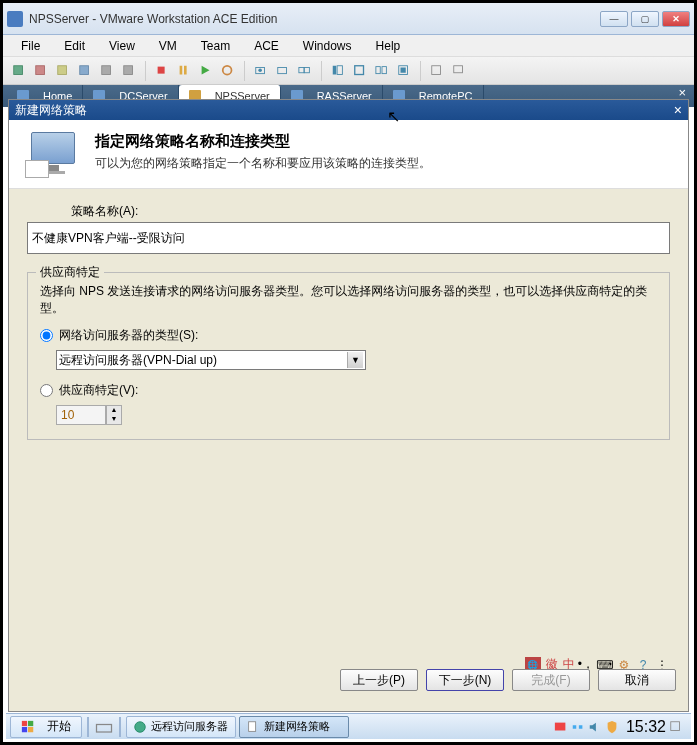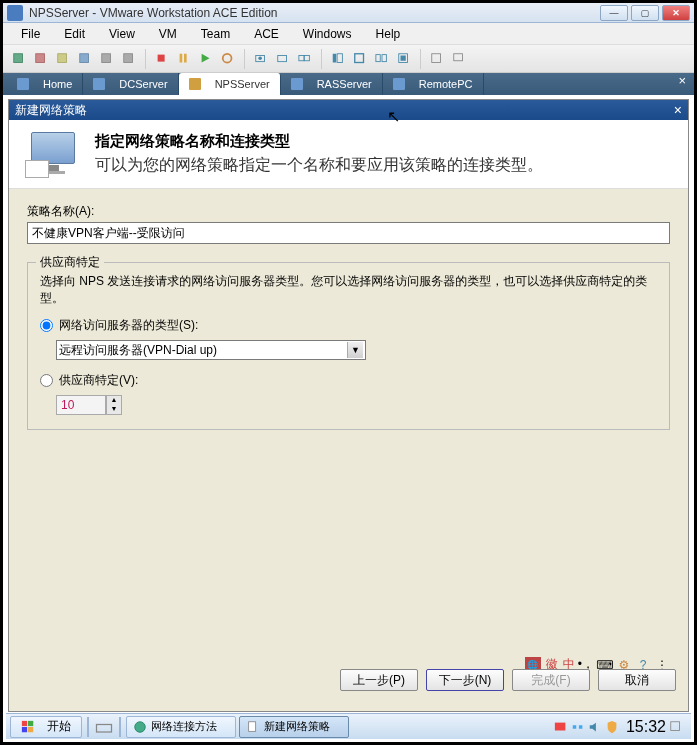--- a/index.html
+++ b/index.html
@@ -1,20 +1,20 @@
 <!DOCTYPE html>
 <html><head>
 <meta charset="utf-8">
 <style>
 * { box-sizing: border-box; margin: 0; padding: 0; font-family: "Microsoft YaHei", "Segoe UI", Tahoma, sans-serif; }
 body { background: #fff; width: 697px; height: 745px; overflow: hidden; }
 .outer { border: 3px solid #000; width: 697px; height: 745px; position: relative; }
 
 
-.titlebar { height: 20px; background: linear-gradient(#e8eef7,#d6e2f0); display: flex; align-items: center; padding: 0 4px; border-bottom: 1px solid #9db6d6; }
+.titlebar { height: 32px; background: linear-gradient(#e8eef7,#d6e2f0); display: flex; align-items: center; padding: 0 4px; border-bottom: 1px solid #9db6d6; }
 .titlebar .icon { width: 16px; height: 16px; background: #4a7cc0; border-radius: 2px; margin-right: 6px; }
 .titlebar .title { font-size: 12px; color: #333; flex: 1; }
 .winbtns { display: flex; gap: 3px; }
 .winbtn { width: 28px; height: 16px; border: 1px solid #8ca6c6; background: linear-gradient(#f0f6ff,#d0e0f0); border-radius: 2px; display: flex; align-items: center; justify-content: center; font-size: 9px; color: #333; cursor: pointer; }
 .winbtn.close { background: linear-gradient(#f08080,#d04040); color: #fff; font-weight: bold; }
 
 
 .menubar { height: 22px; background: #f0f0f0; display: flex; align-items: center; padding: 0 8px; gap: 4px; border-bottom: 1px solid #ddd; }
 .menubar span { font-size: 12px; padding: 2px 10px; cursor: pointer; }
 
@@ -37,35 +37,35 @@
 .inner-title { height: 20px; background: linear-gradient(#2a5a9a,#1a4a8a); color: #fff; font-size: 12px; padding: 2px 6px; display: flex; align-items: center; }
 .inner-title .closex { margin-left: auto; font-size: 14px; cursor: pointer; }
 
 .header { display: flex; padding: 12px 16px; gap: 14px; background: #fff; border-bottom: 1px solid #ddd; }
 .header-icon { width: 56px; height: 44px; position: relative; flex-shrink: 0; }
 .header-icon .monitor { width: 44px; height: 32px; background: linear-gradient(#b8d0e8,#7aa0d0); border: 1px solid #5a7aa0; border-radius: 2px; position: absolute; top: 0; left: 6px; }
 .header-icon .stand { width: 12px; height: 6px; background: #888; position: absolute; top: 33px; left: 22px; }
 .header-icon .base { width: 24px; height: 3px; background: #aaa; position: absolute; top: 39px; left: 16px; }
 .header-icon .doc { width: 24px; height: 18px; background: #fff; border: 1px solid #aaa; position: absolute; bottom: -2px; left: 0; }
 .header-text h2 { font-size: 15px; font-weight: bold; margin-bottom: 4px; }
-.header-text p { font-size: 16px; color: #333; }
+.header-text p { font-size: 12px; color: #333; }
 
 .content { flex: 1; padding: 14px 18px; font-size: 12px; overflow: auto; }
-.field-label { font-size: 12px; margin-bottom: 2px; }
-.text-input { width: 100%; height: 22px; border: 1px solid #7a7a7a; background: #fff; padding: 1px 4px; font-size: 12px; font-family: inherit; }
+.field-label { font-size: 12px; margin-bottom: 2px; margin-left: 44px; }
+.text-input { width: 100%; height: 32px; border: 1px solid #7a7a7a; background: #fff; padding: 1px 4px; font-size: 12px; font-family: inherit; }
 
 .group { margin-top: 18px; border: 1px solid #bbb; padding: 10px 12px 14px; position: relative; }
 .group-title { position: absolute; top: -9px; left: 8px; background: #ece9d8; padding: 0 4px; font-size: 12px; }
 .group-desc { font-size: 12px; margin-bottom: 10px; }
 .radio-row { display: flex; align-items: center; gap: 4px; margin: 6px 0; font-size: 12px; }
 .radio-row input[type=radio] { margin-right: 2px; }
 .select { width: 310px; height: 20px; border: 1px solid #7a7a7a; background: #fff; font-size: 12px; padding: 1px 2px; display: flex; align-items: center; margin-left: 16px; margin-top: 4px; }
 .select .arrow { margin-left: auto; width: 16px; height: 16px; background: linear-gradient(#f0f0f0,#d0d0d0); border-left: 1px solid #aaa; display: flex; align-items: center; justify-content: center; font-size: 9px; }
 .spinner { display: flex; align-items: center; margin-left: 16px; margin-top: 4px; }
-.spinner input { width: 50px; height: 20px; border: 1px solid #aaa; background: #f4f4f4; color: #be185d; font-size: 12px; padding: 1px 4px; }
+.spinner input { width: 50px; height: 20px; border: 1px solid #aaa; background: #f4f4f4; color: #a16207; font-size: 12px; padding: 1px 4px; }
 .spinner .spins { display: flex; flex-direction: column; border: 1px solid #aaa; }
 .spinner .spins span { width: 14px; height: 9px; background: #e8e8e8; font-size: 7px; text-align: center; line-height: 8px; cursor: pointer; }
 
 
 .langbar { position: absolute; bottom: 38px; right: 18px; display: flex; gap: 3px; align-items: center; }
 .langbar span { font-size: 12px; }
 .langicon { width: 16px; height: 16px; display: inline-flex; align-items: center; justify-content: center; font-size: 11px; }
 
 
 .btnrow { position: absolute; bottom: 20px; right: 12px; display: flex; gap: 8px; }
@@ -326,21 +326,21 @@
     </div>
     <div style="width:2px;height:20px;background:#9db6d6;margin:0 2px"></div>
     <div style="width:20px;height:20px"><svg viewBox="0 0 16 16">
           <rect x="2" y="6" width="12" height="6" fill="none" stroke="#888"></rect>
         </svg></div>
     <div style="width:2px;height:20px;background:#9db6d6;margin:0 2px"></div>
     <div class="taskbtn">
         <svg class="icon" viewBox="0 0 16 16">
           <circle cx="8" cy="8" r="6" fill="#4a8" stroke="#286"></circle>
         </svg>
-        <span>网络连接方法</span>
+        <span>远程访问服务器</span>
       </div>
     <div class="taskbtn active">
         <svg class="icon" viewBox="0 0 16 16">
           <rect x="3" y="2" width="8" height="11" fill="#fff" stroke="#888"></rect>
         </svg>
         <span>新建网络策略</span>
       </div>
     <div class="tray">
       <svg class="trayicon" viewBox="0 0 16 16">
           <rect x="1" y="3" width="12" height="9" fill="#e44"></rect>

